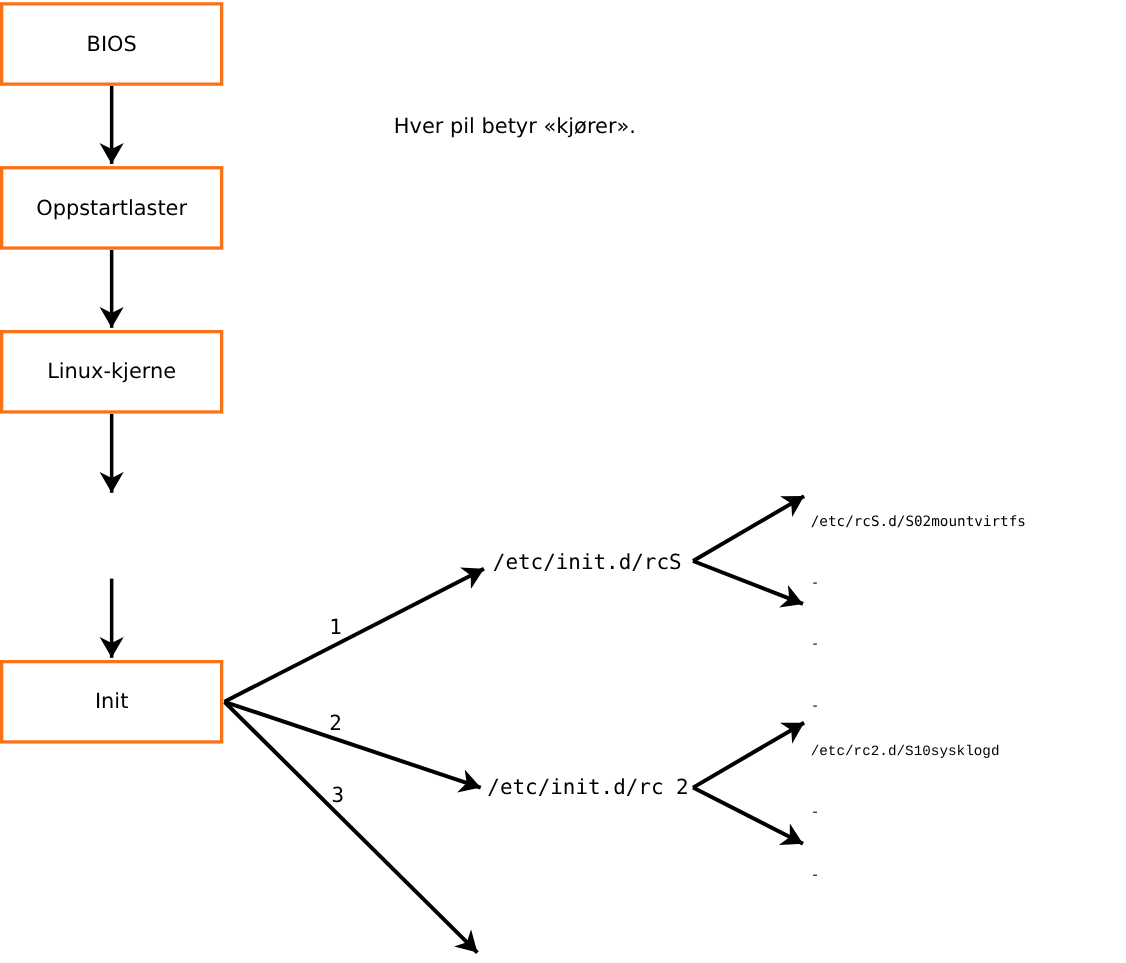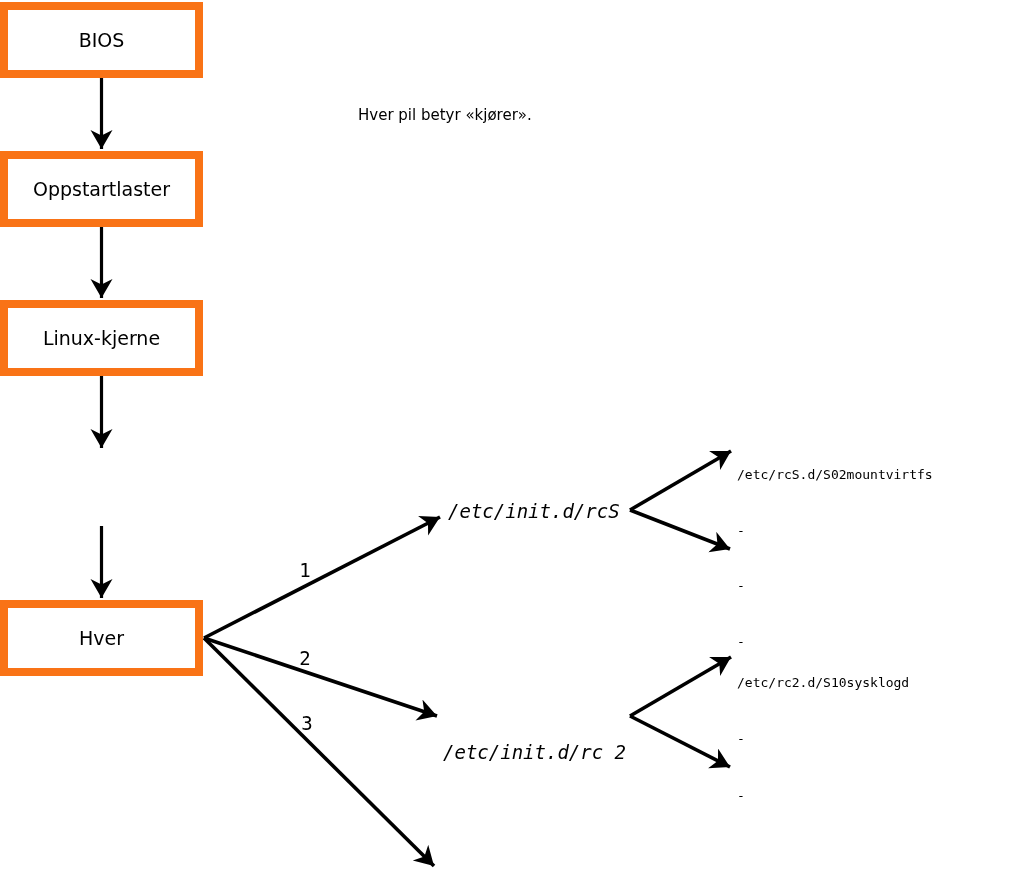--- a/index.html
+++ b/index.html
@@ -22,64 +22,63 @@
     position: absolute;
     left: 0;
     top: 0;
     z-index: 0;
   }
   .flow-box {
     position: absolute;
     left: 0;
     width: 203px;
     height: 76px;
-    border: 8px solid #f97316;
+    border: 3px solid #f97316;
     box-sizing: border-box;
     background: #ffffff;
     display: flex;
     align-items: center;
     justify-content: center;
     z-index: 1;
   }
   .flow-box span {
     font-size: 19px;
     line-height: 22px;
     white-space: nowrap;
   }
   .note {
     position: absolute;
     left: 358px;
     top: 104px;
-    font-size: 15px;
+    font-size: 19px;
     line-height: 22px;
     white-space: nowrap;
     z-index: 1;
   }
   .mono {
     position: absolute;
     font-family: "DejaVu Sans Mono", monospace;
     font-size: 19px;
     line-height: 22px;
     white-space: nowrap;
     z-index: 1;
-    font-style: italic;
   }
   .entry-block {
     position: absolute;
     left: 737px;
     font-family: "DejaVu Sans Mono", monospace;
     font-size: 13px;
     white-space: pre;
     z-index: 1;
   }
   .entry-block div {
     white-space: pre;
   }
   .entries-rcs div { line-height: 25.5px; }
-  .entries-rc2 div { line-height: 26.25px; }
+  .entries-rc2 div { line-height: 26.25px; font-family: Liberation Mono, monospace; }
   .num-label {
     position: absolute;
     width: 22px;
     text-align: center;
     font-family: "DejaVu Sans Mono", monospace;
     font-size: 19px;
     line-height: 22px;
     z-index: 1;
   }
 </style>
@@ -114,31 +113,31 @@
   <div class="flow-box" style="top:2px">
     <span>BIOS</span>
   </div>
   <div class="flow-box" style="top:300px">
     <span>Linux-kjerne</span>
   </div>
   <div class="flow-box" style="top:151px">
     <span>Oppstartlaster</span>
   </div>
   <div class="flow-box" style="top:600px">
-    <span>Hver</span>
+    <span>Init</span>
   </div>
 
   <div class="note">Hver pil betyr «kjører».</div>
 
   <div class="num-label" style="left:294px; top:559px">1</div>
   <div class="num-label" style="left:294px; top:647px">2</div>
   <div class="num-label" style="left:296px; top:712px">3</div>
 
   <div class="mono" style="left:448px; top:500px">/etc/init.d/rcS</div>
-  <div class="mono" style="left:443px; top:741px">/etc/init.d/rc 2</div>
+  <div class="mono" style="left:443px; top:705px">/etc/init.d/rc 2</div>
   <div class="mono" style="left:448px; top:872px">getty</div>
 
   <div class="entry-block entries-rcs" style="top:432px">
     <div>/etc/rcS.d/S02mountvirtfs</div>
     <div>-</div>
     <div>-</div>
     <div>-</div>
   </div>
 
   <div class="entry-block entries-rc2" style="top:640px">

